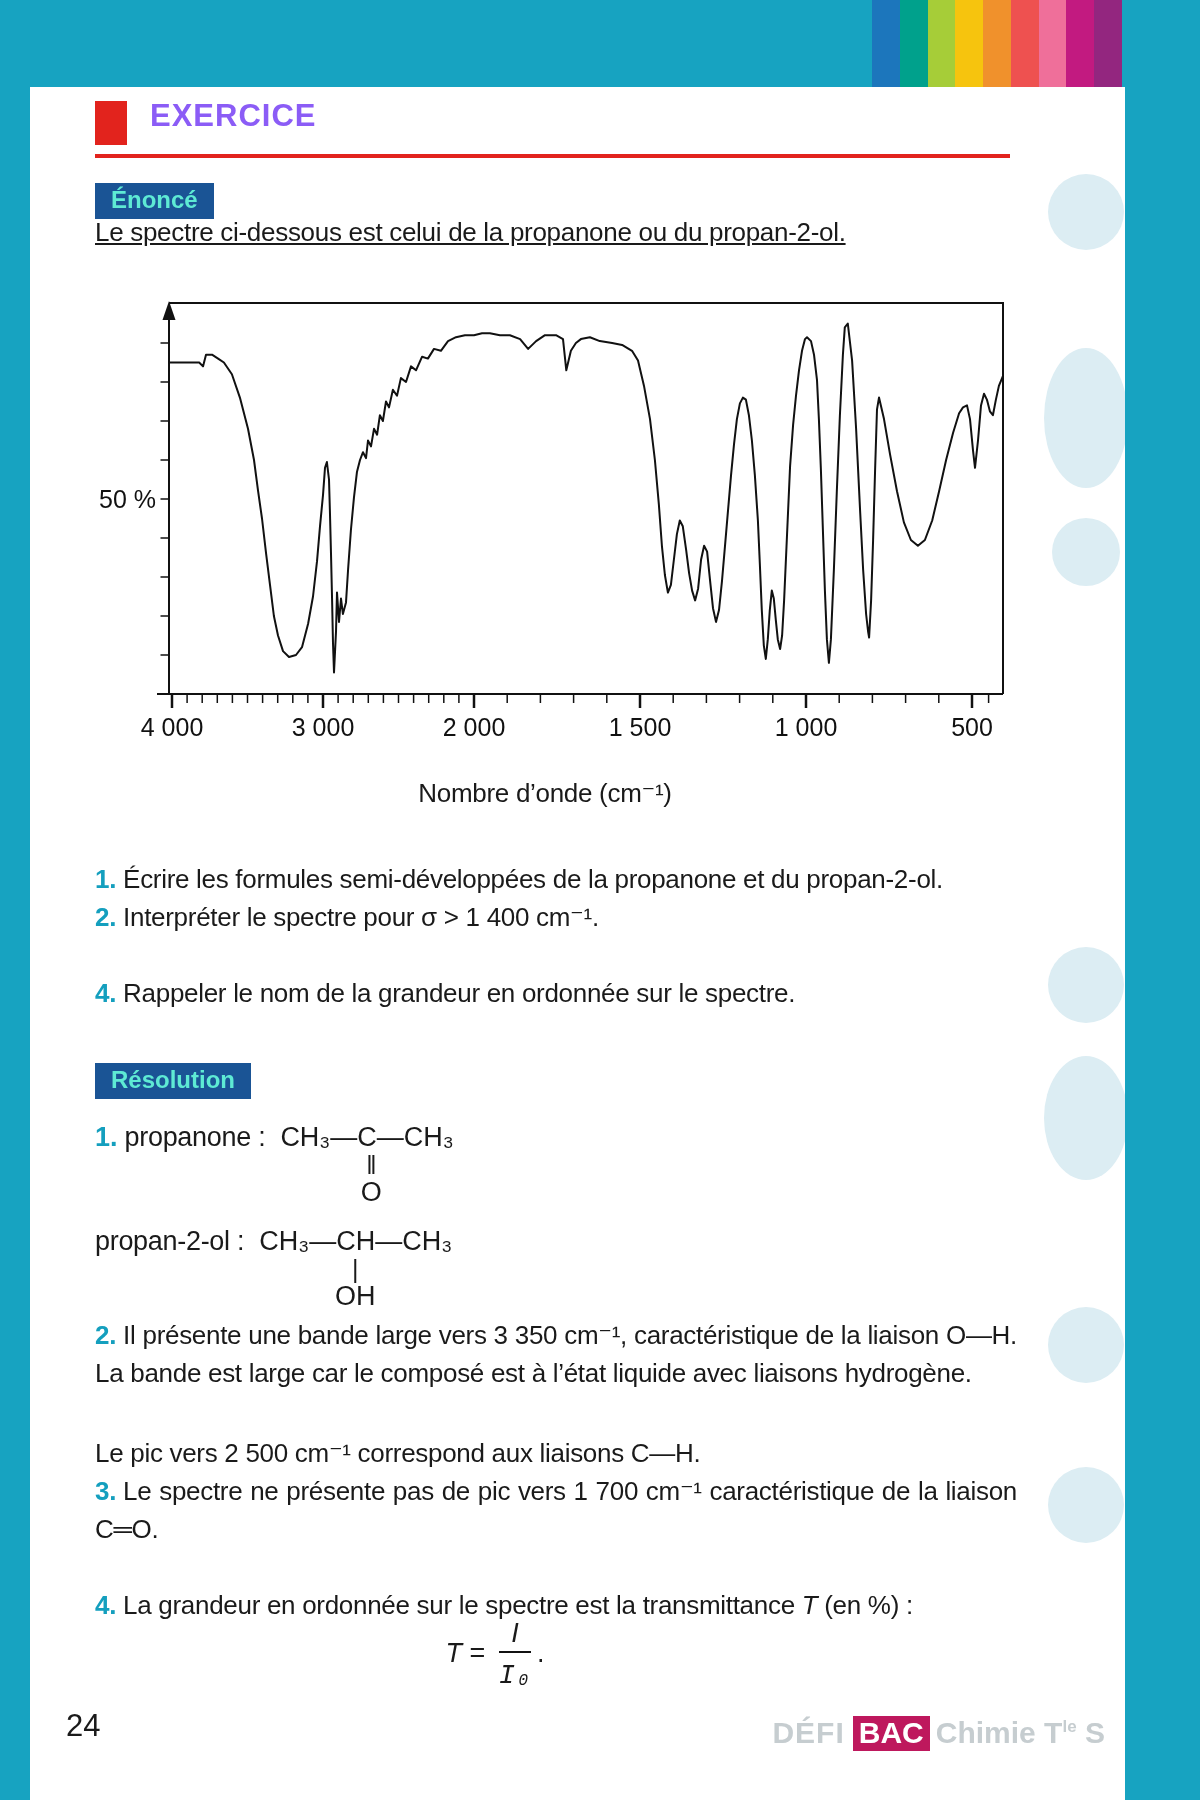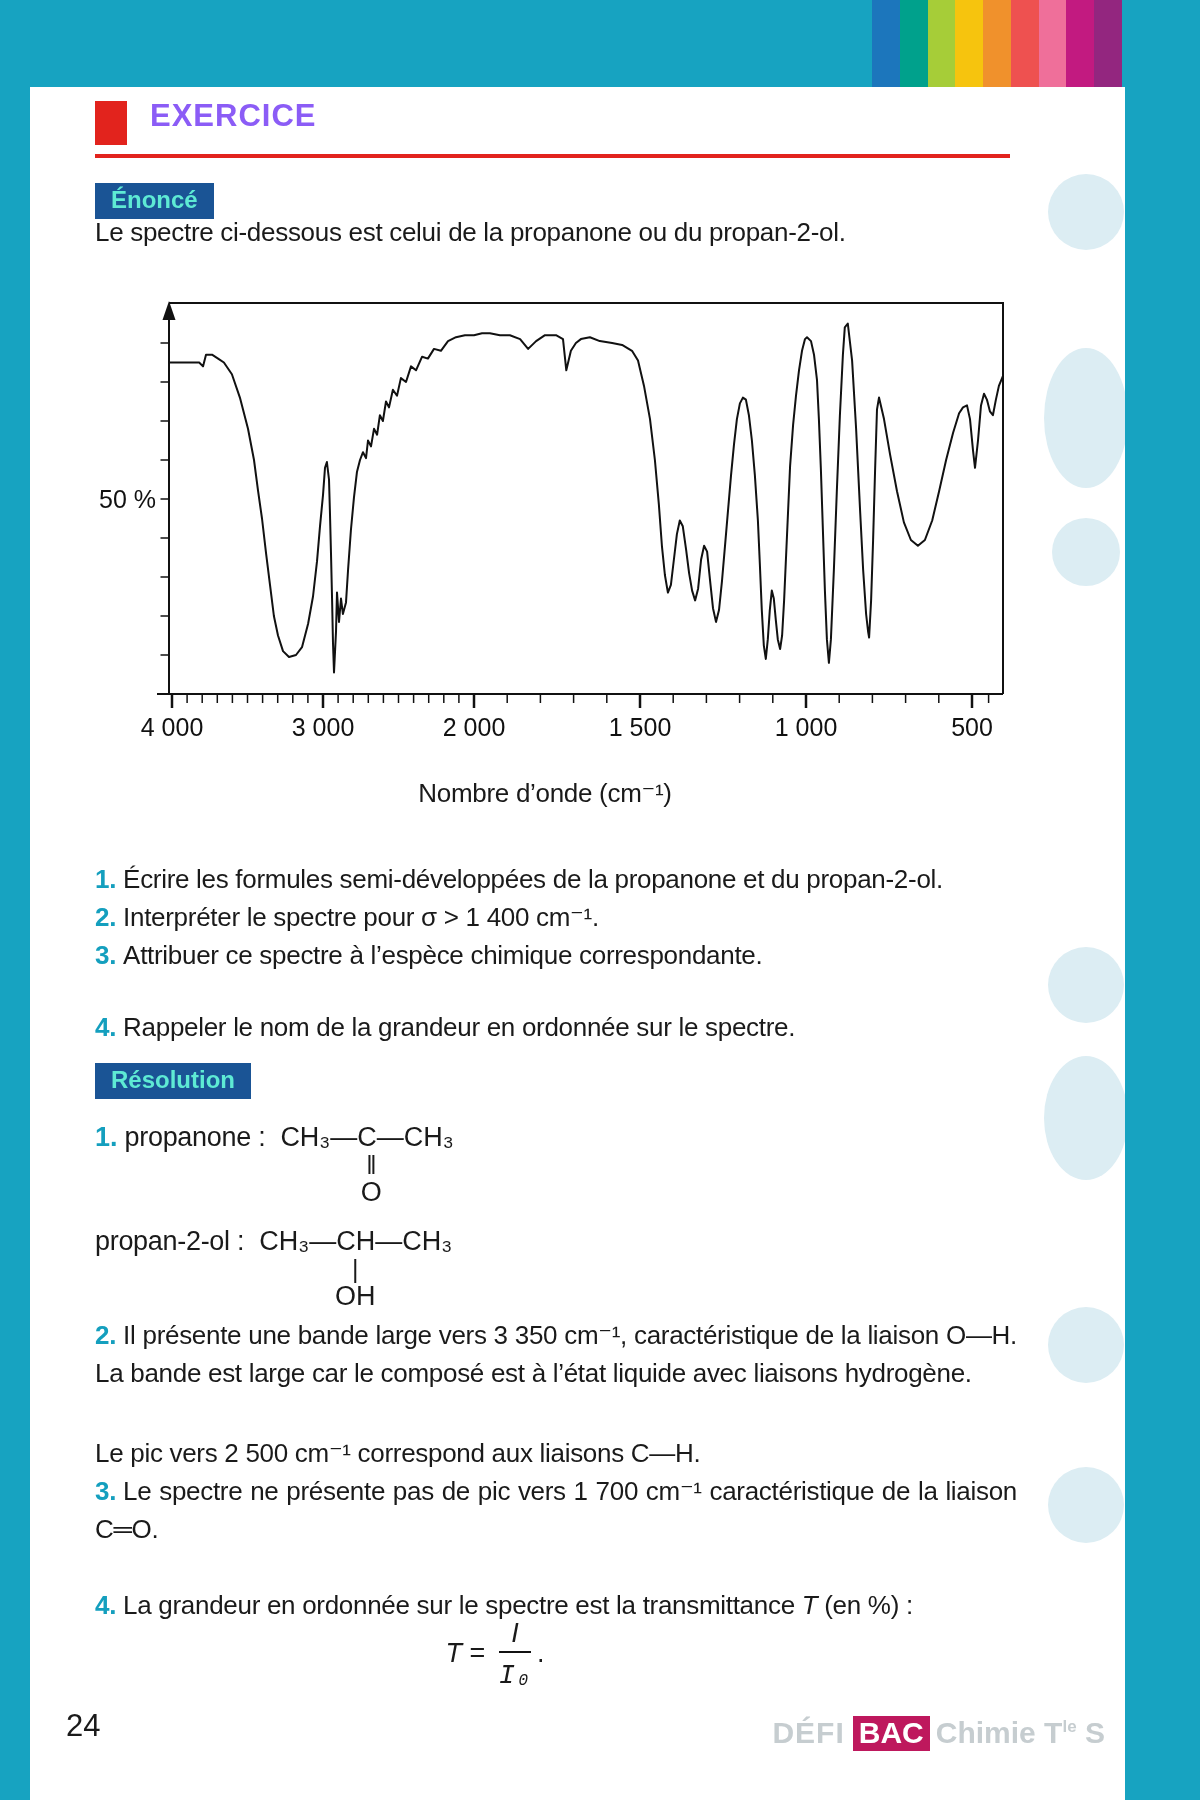--- a/index.html
+++ b/index.html
@@ -13,21 +13,21 @@
   .stripes div{flex:1 1 auto;height:100%;}
   .bubble{position:absolute;background:#dcedf3;border-radius:50%;z-index:0;}
   
   .red-square{position:absolute;left:95px;top:101px;width:32px;height:44px;background:#e2231d;z-index:1;}
   .title{position:absolute;left:150px;top:98px;margin:0;font-size:31px;font-weight:bold;
          color:#8b5cf6;letter-spacing:1px;z-index:1;}
   .red-rule{position:absolute;left:95px;top:154px;width:915px;height:4px;background:#e2231d;z-index:1;}
   .badge{position:absolute;left:95px;background:#1a5495;color:#5eead4;font-weight:bold;font-size:24px;
          padding:3px 16px 5px 16px;z-index:1;}
   .txt{letter-spacing:-0.3px;}
-  .intro{position:absolute;left:95px;top:217px;width:930px;margin:0;font-size:26px;z-index:1;}
+  .intro{position:absolute;left:95px;top:217px;width:930px;margin:0;font-size:26px;z-index:1;text-decoration:underline;}
   
   #spectrum-svg{position:absolute;left:80px;top:295px;z-index:1;}
   .curve{fill:none;stroke:#111;stroke-width:2;stroke-linejoin:round;stroke-linecap:round;}
   .axisline{stroke:#111;stroke-width:2;}
   .tick{stroke:#111;stroke-width:1.5;}
   .tick.major{stroke-width:2.5;}
   .ticklab{font-family:"Liberation Sans","DejaVu Sans",sans-serif;font-size:25px;fill:#111;}
   .axis-title{position:absolute;left:145px;top:778px;width:800px;margin:0;text-align:center;
               font-size:26px;z-index:1;}
   
@@ -143,22 +143,21 @@
       <line x1="806" y1="694" x2="806" y2="708" class="tick major"></line>
       <text x="806" y="736" text-anchor="middle" class="ticklab">1 000</text>
       <line x1="972" y1="694" x2="972" y2="708" class="tick major"></line>
       <text x="972" y="736" text-anchor="middle" class="ticklab">500</text>
       <path d="M169.0,362.5 L199.2,362.5 L203.0,366.4 L206.0,354.7 L212.0,354.7 L218.1,358.6 L223.9,362.5 L231.9,374.2 L239.9,397.6 L248.0,428.8 L254.0,460.0 L258.1,491.2 L262.0,518.5 L266.1,553.6 L270.0,584.8 L273.9,616.0 L278.0,635.5 L283.0,651.1 L289.0,657.0 L296.0,655.0 L302.0,647.2 L308.1,623.8 L313.0,596.5 L317.0,561.4 L320.0,526.3 L323.0,495.1 L325.0,467.8 L326.9,462.0 L329.0,479.5 L329.9,510.7 L331.0,553.6 L332.1,600.4 L333.0,643.3 L334.0,672.5 L336.0,631.6 L337.0,592.6 L339.0,621.9 L341.0,598.5 L342.9,614.0 L346.0,602.4 L348.1,569.2 L350.9,530.2 L354.0,497.1 L357.0,471.7 L360.0,460.0 L363.0,452.2 L366.0,458.1 L368.0,440.5 L371.0,446.4 L374.0,428.8 L377.1,434.7 L379.9,415.2 L382.9,421.0 L386.0,401.5 L389.0,407.4 L392.9,389.8 L397.0,395.7 L400.9,378.1 L406.0,382.0 L411.0,366.4 L416.0,370.3 L422.1,356.7 L427.9,358.6 L434.0,348.9 L440.9,350.8 L448.0,341.1 L456.0,337.2 L464.9,335.2 L474.0,335.2 L482.0,333.3 L489.9,333.3 L499.9,335.2 L509.9,335.2 L520.1,339.1 L528.1,348.9 L536.1,341.1 L545.0,335.2 L556.0,335.2 L563.0,339.1 L566.3,370.3 L570.9,350.8 L575.9,343.0 L580.9,339.1 L589.9,337.2 L599.8,341.1 L612.1,343.0 L622.1,344.9 L632.0,350.8 L638.0,360.6 L644.0,385.9 L650.0,419.1 L654.9,460.0 L658.9,504.9 L661.9,545.8 L664.9,575.0 L667.9,592.6 L670.9,584.8 L673.9,559.5 L676.9,534.1 L679.8,520.5 L682.8,526.3 L686.1,549.7 L689.1,573.1 L692.1,590.6 L695.1,600.4 L698.1,588.7 L701.1,559.5 L704.1,545.8 L707.1,551.6 L710.1,580.9 L713.0,608.2 L716.0,621.9 L719.0,610.1 L722.0,580.9 L725.0,545.8 L728.0,510.7 L731.0,475.6 L734.0,444.4 L736.9,419.1 L739.9,403.4 L742.9,397.6 L745.9,399.6 L748.9,415.2 L751.9,440.5 L754.9,475.6 L757.9,520.5 L759.9,565.3 L761.8,610.1 L763.8,645.3 L765.8,658.9 L767.8,639.4 L769.8,610.1 L771.8,590.6 L773.8,598.5 L775.8,619.9 L777.8,639.4 L780.1,649.1 L782.1,635.5 L784.1,600.4 L786.1,555.5 L788.1,510.7 L790.1,465.9 L793.1,424.9 L796.0,395.7 L799.0,370.3 L802.0,350.8 L805.0,339.1 L807.0,337.2 L811.0,341.1 L814.0,354.7 L817.0,380.1 L818.9,419.1 L820.9,469.8 L822.9,530.2 L824.9,590.6 L826.9,639.4 L828.9,662.8 L830.9,639.4 L833.9,569.2 L836.9,489.3 L839.9,415.2 L842.9,354.7 L844.8,327.4 L847.8,323.5 L852.1,360.6 L856.1,428.8 L860.1,510.7 L863.1,569.2 L866.1,614.0 L868.1,631.6 L869.1,637.5 L871.1,600.4 L873.1,540.0 L875.1,469.8 L877.0,409.3 L879.0,397.6 L884.0,419.1 L890.0,454.1 L897.0,491.2 L903.9,522.4 L910.9,540.0 L917.9,545.8 L924.9,540.0 L932.2,520.5 L939.1,491.2 L946.1,460.0 L953.1,432.7 L959.1,413.2 L963.0,407.4 L967.0,405.4 L970.0,419.1 L973.0,450.3 L975.0,467.8 L978.0,440.5 L981.0,405.4 L984.0,393.7 L986.9,399.6 L989.9,411.3 L992.9,415.2 L995.9,399.6 L998.9,385.9 L1002.9,376.2" class="curve"></path>
     </svg>
   <p class="axis-title txt">Nombre d’onde (cm⁻¹)</p>
 
   <p class="q txt" style="top:860px;"><span class="qnum">1.</span><span>Écrire les formules semi-développées de la propanone et du propan-2-ol.</span></p>
   <p class="q txt" style="top:898px;"><span class="qnum">2.</span><span>Interpréter le spectre pour σ &gt; 1 400 cm⁻¹.</span></p>
-  <p class="q txt" style="top:936px;"><span class="qnum">3.</span><span>Attribuer ce spectre à l’espèce chimique correspondante.</span></p>
-  <p class="q txt" style="top:974px;margin-top:34px;"><span class="qnum">4.</span><span>Rappeler le nom de la grandeur en ordonnée sur le spectre.</span></p>
+  <p class="q txt" style="top:974px;"><span class="qnum">4.</span><span>Rappeler le nom de la grandeur en ordonnée sur le spectre.</span></p>
 
   <div class="badge" style="top:1063px;">Résolution</div>
 
   <div class="chem" style="top:1122px;">
     <span class="qnum">1.</span><span class="txt">propanone :</span>&nbsp;
     <span class="struct" style="--bx:91px;">
       <span>CH₃—C—CH₃</span>
       <span class="vbond">‖</span>
       <span class="batom">O</span>
     </span>

